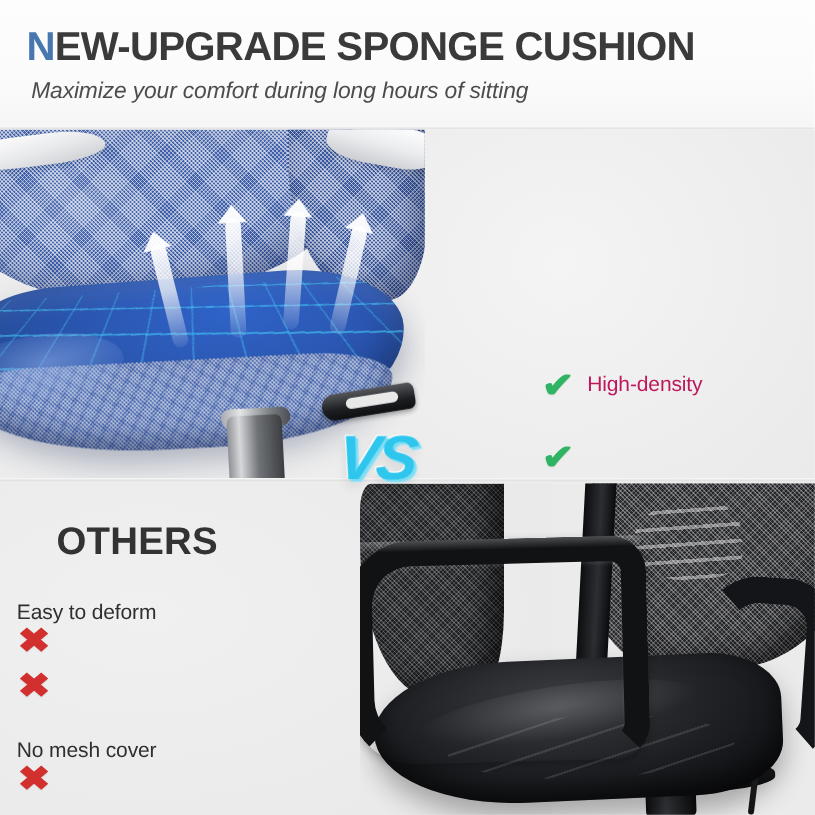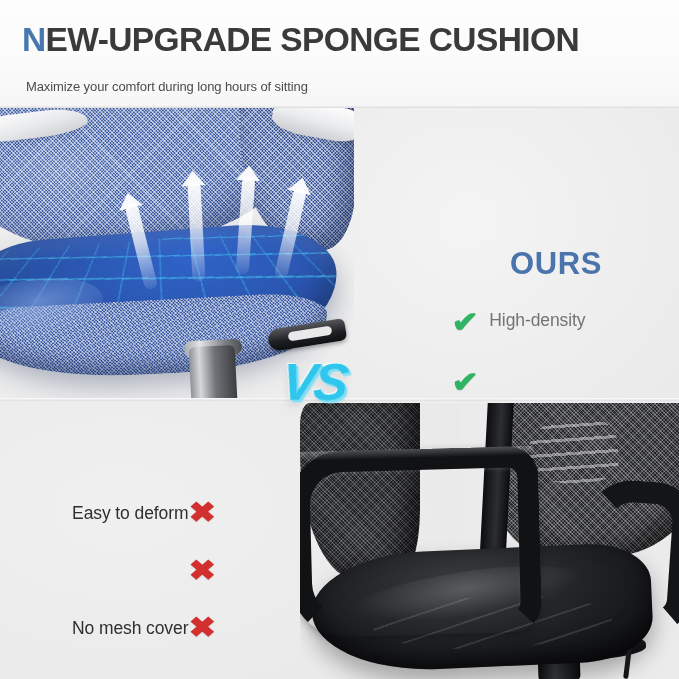--- a/index.html
+++ b/index.html
@@ -25,25 +25,26 @@
   #title {
     position: absolute; left: 22px; top: 21px;
     font-size: 33.5px; font-weight: bold;
     letter-spacing: -0.6px;
     color: #3a3a3a;
     white-space: nowrap;
     text-align: right;
   }
   #title .cap { color: #4876af; }
   #subtitle {
-    position: absolute; left: 26px; top: 79px;
-    font-size: 13px; font-weight: 300;
+    position: absolute; left: 26px; top: 66px;
+    font-size: 19px; font-weight: 300;
     color: #4c4c4c;
     letter-spacing: -0.1px;
     white-space: nowrap;
+    font-style: italic;
   }
   #header-rule {
     position: absolute; left: 0; bottom: 0; width: 679px; height: 2px;
     background: linear-gradient(180deg,rgba(0,0,0,0.035),rgba(0,0,0,0.10));
   }
 
   
   #panel-top {
     position: absolute; left: 0; top: 108px;
     width: 679px; height: 292px;
@@ -203,21 +204,21 @@
   }
   .feat .tick {
     font-size: 29px; line-height: 1;
     color: #2fb463;
     font-weight: bold;
     transform: scaleX(1.12) translateY(2px);
     text-shadow: 0 1px 1px rgba(0,0,0,.10);
   }
   .feat .flabel {
     font-size: 17.5px; font-weight: 300; line-height: 1.23;
-    color: #737373; letter-spacing: -0.1px;
+    color: #be185d; letter-spacing: -0.1px;
     padding-top: 4px;
   }
   #f1 { top: 198px; }
   #f2 { top: 258px; }
 
   
   #mid-rule {
     position: absolute; left: 0; top: 398px; width: 679px; height: 5px;
     background: linear-gradient(180deg,#ffffff 0%,#e2e2e2 45%,#f3f3f3 100%);
   }
@@ -249,23 +250,24 @@
     background: radial-gradient(ellipse at 35% 40%, #f0f0f0 0%, #eaeaea 72%, #e8e8e8 100%);
   }
   #others-head {
     position: absolute; left: 47px; top: 433px;
     font-size: 32px; font-weight: bold; letter-spacing: 0.2px;
     color: #333333;
     z-index: 5;
   }
   .neg {
     position: absolute;
-    display: flex; align-items: center; justify-content: flex-end;
+    display: flex; align-items: flex-start; justify-content: flex-end;
     width: 200px;
     z-index: 5;
+    flex-direction: column;
   }
   .neg .nlabel {
     font-size: 17.5px; font-weight: 300; color: #2f2f2f;
     letter-spacing: -0.1px; white-space: nowrap;
   }
   .neg .cross {
     font-size: 27px; line-height: 1; font-weight: bold;
     color: #d2302f;
     transform: scale(1.22,1.05);
     margin-left: 3px;
@@ -427,21 +429,20 @@
         <div class="shaft"></div>
         <div class="head"></div>
       </div>
 
       <div id="cyl-collar"></div>
       <div id="cylinder"></div>
       <div id="lever"></div>
       <div id="lever-notch"></div>
     </div>
 
-    <div id="ours-head">OURS</div>
 
     <div class="feat" id="f1">
       <span class="tick">✔</span>
       <span class="flabel">High-density</span>
     </div>
     <div class="feat" id="f2">
       <span class="tick">✔</span>
     </div>
 
   </div>
@@ -465,20 +466,21 @@
     <div id="bl-seat">
       <div id="bl-seat-sheen"></div>
       <div id="bl-seat-creases"></div>
     </div>
 
     <div id="bl-arm-right"></div>
     <div id="bl-arm-outer"></div>
     <div id="bl-arm-top-hl"></div>
   </div>
 
+  <div id="others-head">OTHERS</div>
 
   <div class="neg" id="n1">
     <span class="nlabel">Easy to deform</span>
     <span class="cross">✖</span>
   </div>
   <div class="neg" id="n2">
     <span class="cross">✖</span>
   </div>
   <div class="neg" id="n3">
     <span class="nlabel">No mesh cover</span>

